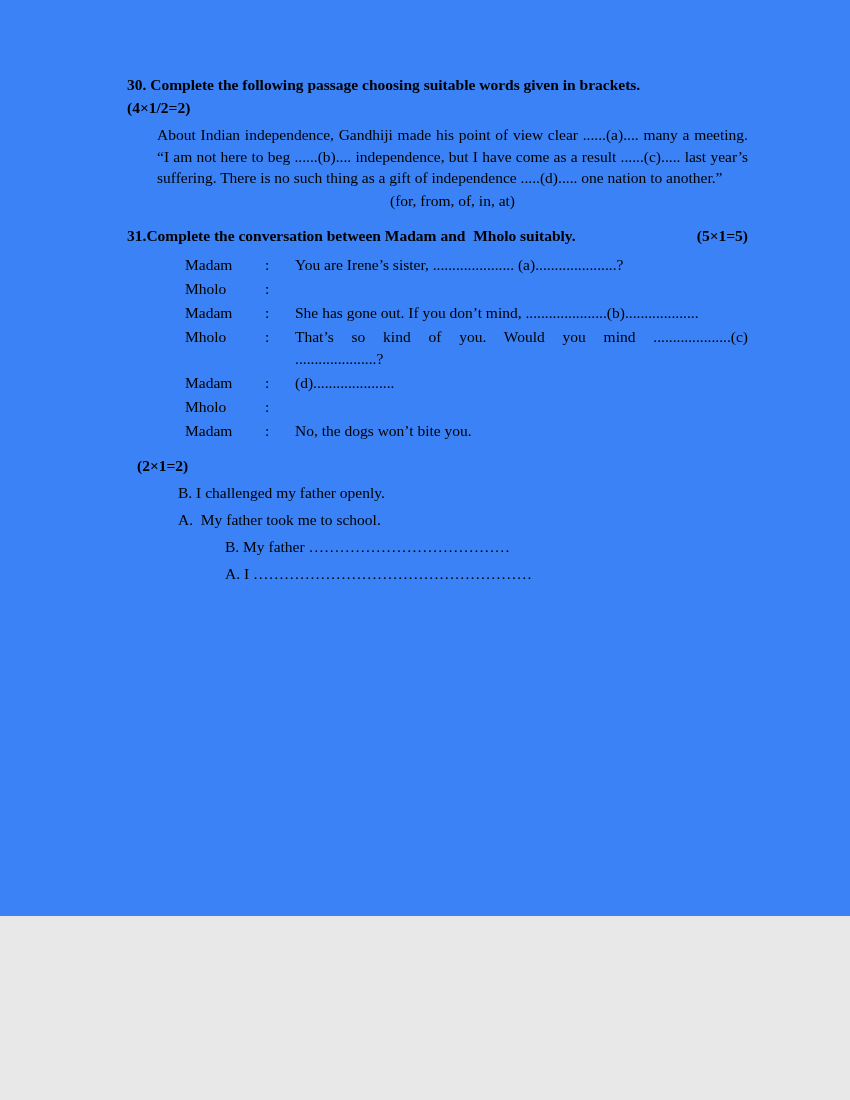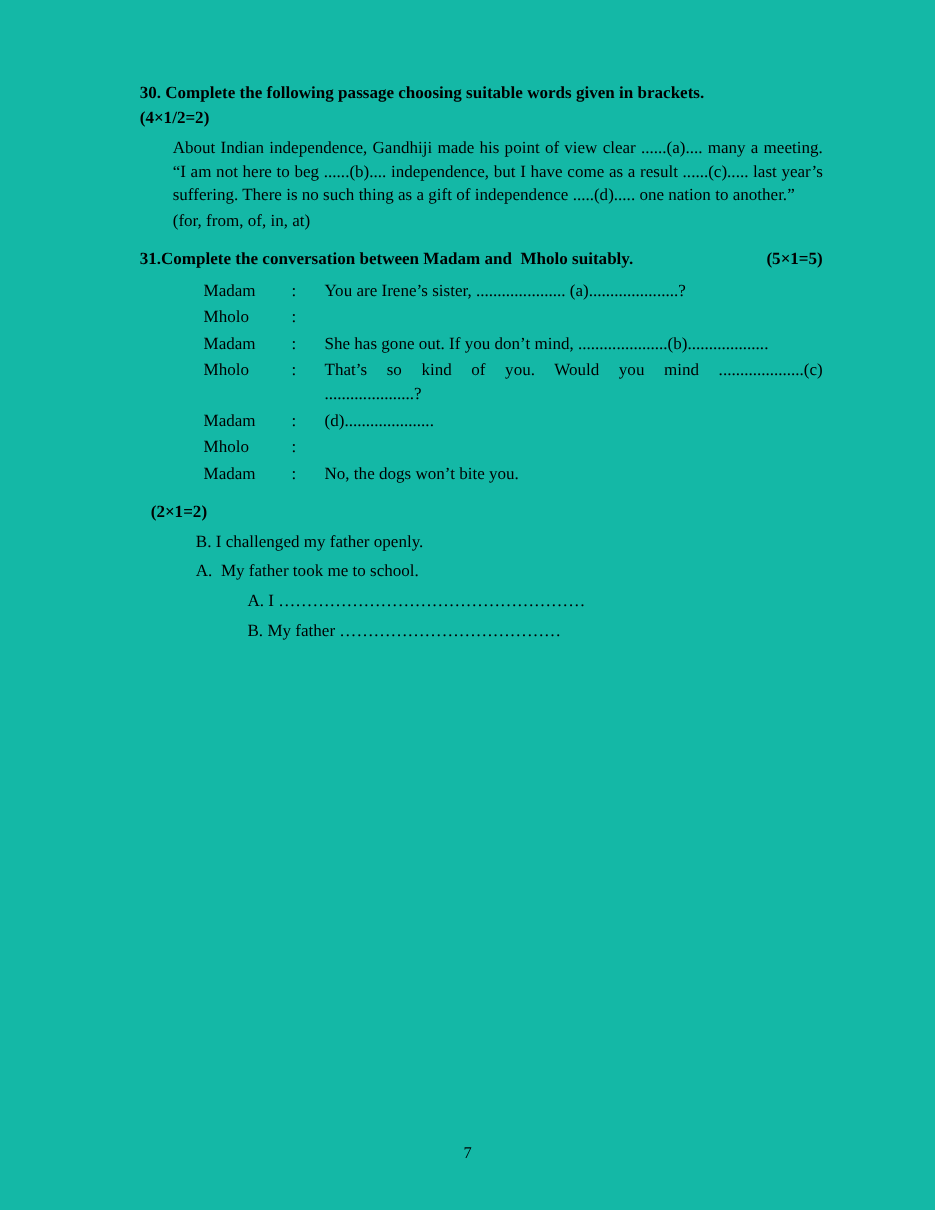--- a/index.html
+++ b/index.html
@@ -1,30 +1,30 @@
 <!DOCTYPE html>
 <html><head>
 <meta charset="utf-8">
 <style>
   html,body{margin:0;padding:0;background:#e8e8e8;}
   .page{
     position:relative;
-    width:850px;height:1100px;
+    width:850px;height:916px;
     margin:0 auto;
-    background:#14b8a6;
+    background:#3b82f6;
     font-family:"Liberation Serif", serif;
     font-size:15.5px;
     color:#000;
     overflow:hidden;
   }
   .content{position:absolute;left:127px;top:75px;width:621px;}
   .q-title-block{font-weight:bold;line-height:20px;white-space:pre-wrap;}
   .q-marks-line{font-weight:bold;text-align:left;padding-right:36px;margin-top:3px;line-height:20px;}
   .passage{margin:6px 0 0 30px;width:591px;text-align:justify;line-height:21.5px;}
-  .word-bank{margin:1px 0 0 30px;width:591px;line-height:21px;}
+  .word-bank{margin:1px 0 0 30px;width:591px;text-align:center;line-height:21px;}
   .q-head{display:flex;justify-content:space-between;font-weight:bold;line-height:20px;}
   .q-head .q-title{white-space:pre-wrap;}
   .q-head .q-marks{white-space:nowrap;padding-left:10px;}
   .section-31{margin-top:15px;}
   .dialogue{margin:8px 0 0 58px;}
   .dlg-row{display:flex;margin-bottom:2px;}
   .dlg-speaker{width:80px;flex:none;line-height:22px;}
   .dlg-colon{width:30px;flex:none;line-height:22px;}
   .dlg-text{flex:1;min-width:0;}
   .dlg-line{line-height:22px;white-space:nowrap;}
@@ -102,21 +102,21 @@
 
     <section class="section-32">
       <div class="q-head">
         <span class="q-marks">(2×1=2)</span>
       </div>
       <div id="sentences">
           <div class="sentence">B. I challenged my father openly.</div>
           <div class="sentence">A.  My father took me to school.</div>
         </div>
       <div id="answers">
+          <div class="answer-line">B. My father …………………………………</div>
           <div class="answer-line">A. I ………………………………………………</div>
-          <div class="answer-line">B. My father …………………………………</div>
         </div>
     </section>
 
   </div>
 
   <div class="page-number">7</div>
 </div>
 
 </body></html>

